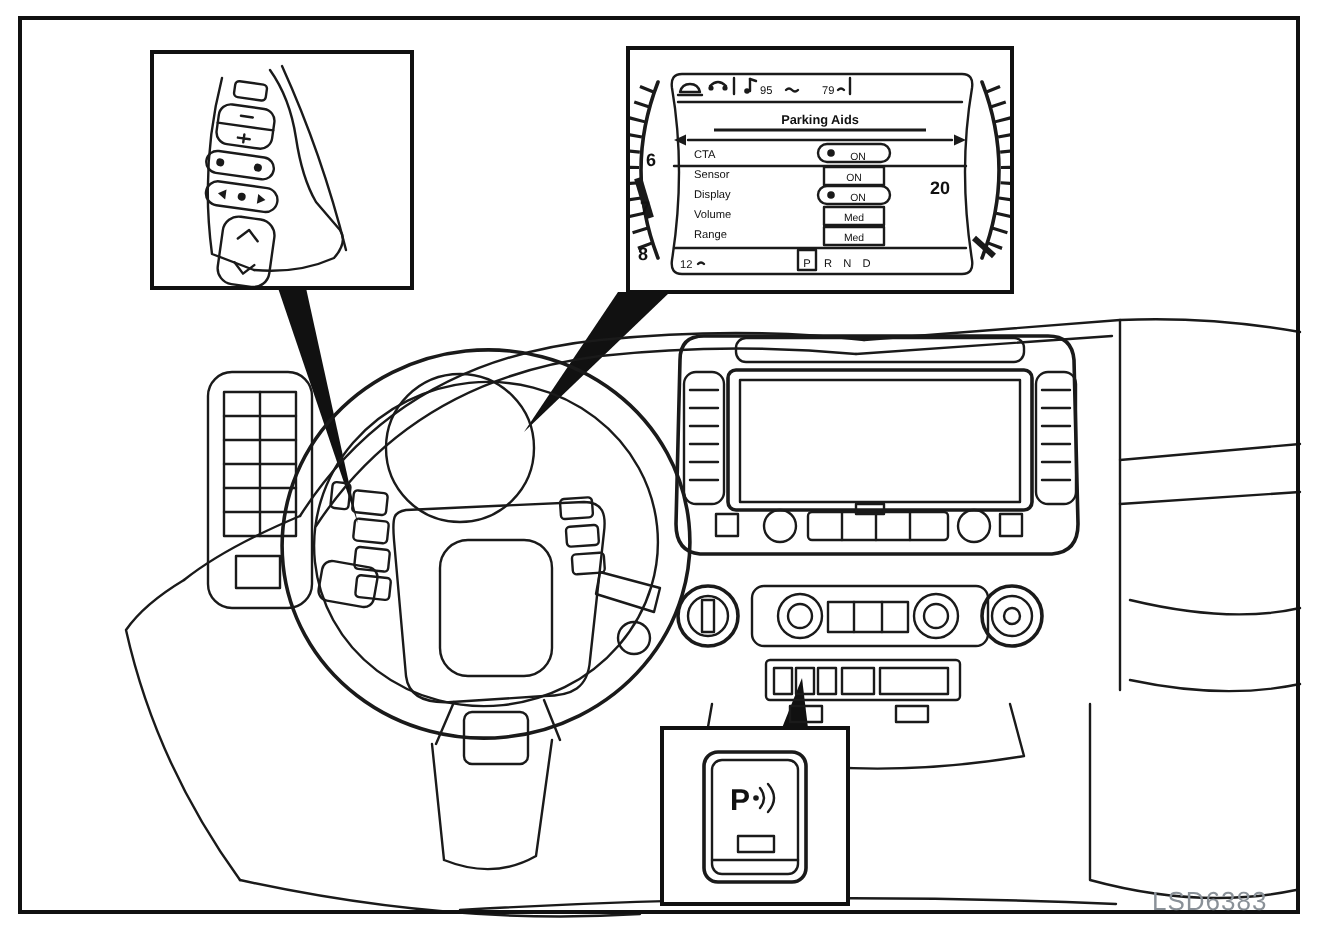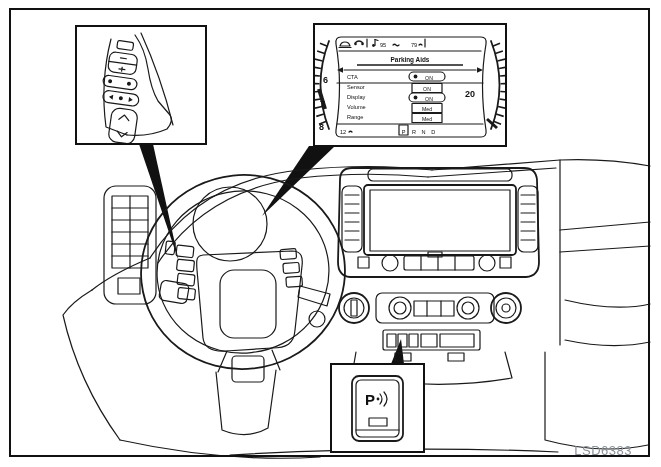--- a/index.html
+++ b/index.html
@@ -5,21 +5,21 @@
   html,body{margin:0;padding:0;background:#fff;}
   .stage{position:relative;width:661px;height:467px;background:#fff;
          font-family:"Liberation Sans",sans-serif;overflow:hidden;}
   .frame{position:absolute;left:9px;top:8px;width:641px;height:449px;
          border:2px solid #111;box-sizing:border-box;}
   .art{position:absolute;left:0;top:0;}
   .callout{position:absolute;border:2px solid #111;background:#fff;box-sizing:border-box;}
   .co-buttons{left:75px;top:25px;width:132px;height:120px;}
   .co-cluster{left:313px;top:23px;width:194px;height:124px;}
   .co-switch{left:330px;top:363px;width:95px;height:90px;}
-  .figure-code{position:absolute;left:556px;top:443px;width:76px;text-align:right;
+  .figure-code{position:absolute;left:576px;top:443px;width:76px;text-align:left;
                font-size:13px;color:#8a9198;letter-spacing:0.5px;}
   svg{display:block;}
   .ln{stroke:#1a1a1a;fill:none;stroke-width:1.2;stroke-linecap:round;stroke-linejoin:round;}
   .ln2{stroke:#1a1a1a;fill:none;stroke-width:1.8;stroke-linecap:round;}
   .wedge{fill:#111;stroke:none;}
   .cl-title{font:600 6.4px "Liberation Sans",sans-serif;fill:#111;}
   .cl-label{font:5.6px "Liberation Sans",sans-serif;fill:#111;}
   .cl-val{font:5.2px "Liberation Sans",sans-serif;fill:#111;}
   .cl-num{font:700 9px "Liberation Sans",sans-serif;fill:#111;}
   .cl-small{font:5.6px "Liberation Sans",sans-serif;fill:#111;}

